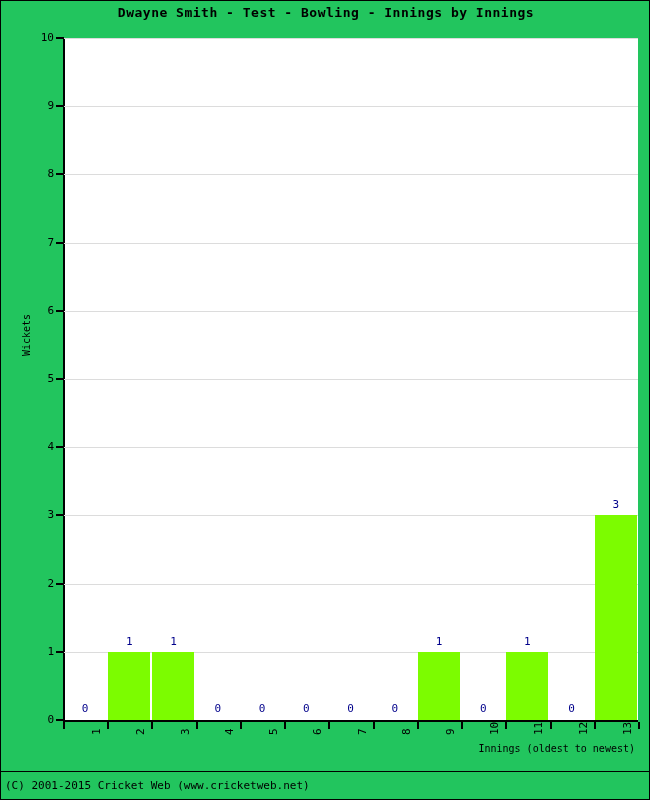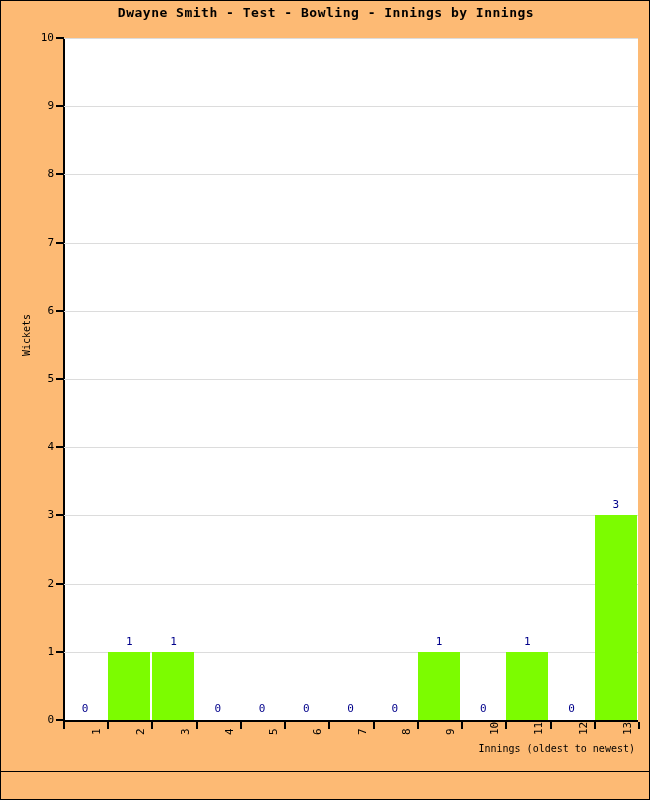--- a/index.html
+++ b/index.html
@@ -4,21 +4,21 @@
 <style>
   html, body {
     margin: 0;
     padding: 0;
     background: #ffffff;
   }
   #page {
     position: relative;
     width: 650px;
     height: 800px;
-    background: #fdba74;
+    background: #22c55e;
     box-sizing: border-box;
     border: 1px solid #000000;
     overflow: hidden;
     font-family: "DejaVu Sans Mono", "Liberation Mono", monospace;
   }
 
   
   #chart-title {
     position: absolute;
     left: 0;
@@ -255,14 +255,15 @@
       <div class="xlabel" style="left: 443px;">9</div>
       <div class="xlabel" style="left: 487px;">10</div>
       <div class="xlabel" style="left: 531px;">11</div>
       <div class="xlabel" style="left: 576px;">12</div>
       <div class="xlabel" style="left: 620px;">13</div>
     </div>
 
   <div id="x-axis-title">Innings (oldest to newest)</div>
 
   <div id="footer-separator"></div>
+  <div id="footer-text">(C) 2001-2015 Cricket Web (www.cricketweb.net)</div>
 
 </div>
 
 </body></html>

